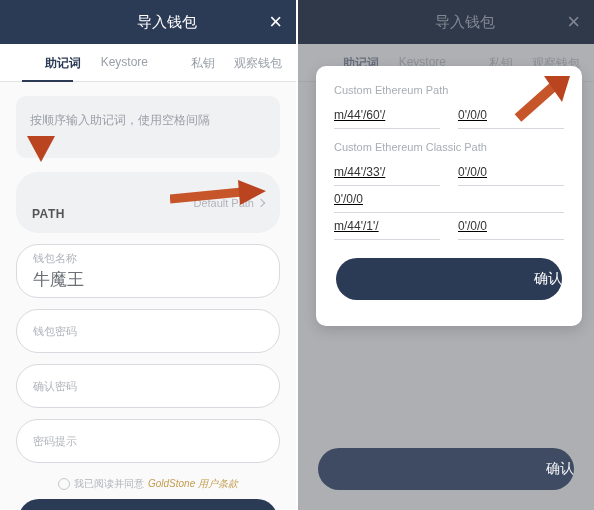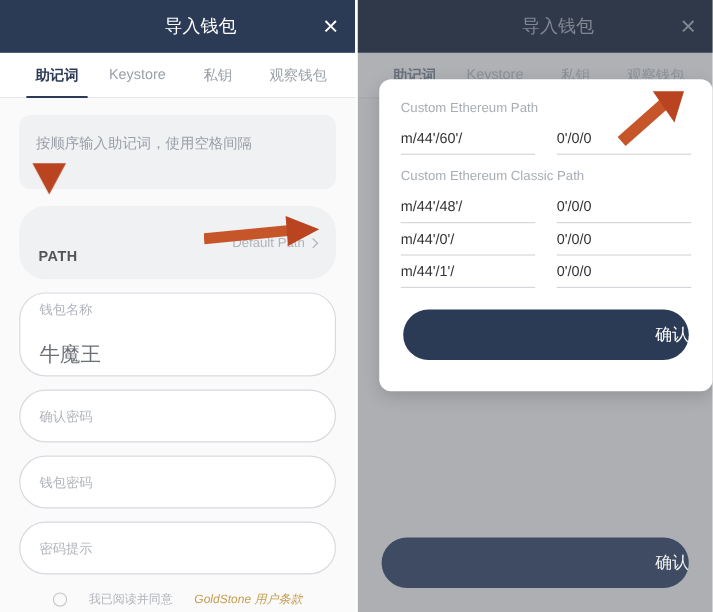--- a/index.html
+++ b/index.html
@@ -42,21 +42,21 @@
   }
   .tabs {
     display: flex;
     border-bottom: 1px solid #e2e2e2;
     padding: 0 14px;
     background: #fff;
   }
   .tabs.behind-modal { filter: blur(0px); opacity: 0.5; }
   .tab {
     flex: 1;
-    text-align: center;
+    text-align: right;
     padding: 11px 0 9px;
     font-size: 12px;
     color: #9aa0a8;
     cursor: pointer;
     position: relative;
   }
   .tab.active {
     color: #2b3a55;
     font-weight: 600;
   }
@@ -97,29 +97,28 @@
   .pill-input {
     margin-top: 11px;
     border: 1px solid #d7dadf;
     border-radius: 22px;
     min-height: 44px;
     padding: 6px 16px;
     display: flex;
     flex-direction: column;
     justify-content: center;
     background: #fff;
-    gap: 16px;
   }
   .pill-input .ph { font-size: 11px; color: #b0b4ba; }
   .pill-input .val { font-size: 17px; color: #6b6f76; margin-top: 2px; }
   .terms {
     display: flex;
     align-items: center;
     justify-content: center;
-    gap: 18px;
+    gap: 4px;
     margin: 14px 0 8px;
     font-size: 10px;
     color: #b0b4ba;
   }
   .terms .link { color: #c49c50; font-style: italic; }
   .radio-ring {
     width: 12px; height: 12px;
     border: 1.5px solid #c6c9ce;
     border-radius: 50%;
   }
@@ -142,35 +141,36 @@
     padding-bottom: 6px;
   }
   
   .modal-back {
     position: absolute;
     inset: 0;
     background: rgba(30,35,45,0.35);
   }
   .modal {
     position: absolute;
-    left: 18px; right: 0; top: 66px;
+    left: 18px; right: 12px; top: 66px;
     background: #fff;
     border-radius: 10px;
     padding: 18px 18px 16px;
     box-shadow: 0 4px 14px rgba(0,0,0,0.15);
   }
   .group-label {
     font-size: 11px;
     color: #a8adb5;
     margin: 12px 0 6px;
   }
   .group-label:first-child { margin-top: 0; }
   .path-pair {
     display: flex;
     gap: 18px;
+    text-decoration: underline;
   }
   .path-pair .cell {
     flex: 1;
     border-bottom: 1px solid #d4d7db;
     padding: 6px 0;
     font-size: 12px;
     color: #333;
   }
   .modal .big-btn { margin-top: 18px; }
   .dim-footer {
@@ -212,24 +212,24 @@
         <span>Default Path</span>
         <span class="chev"></span>
       </span>
     </div>
 
     <div class="pill-input">
       <span class="ph">钱包名称</span>
       <span class="val">牛魔王</span>
     </div>
     <div class="pill-input">
+      <span class="ph">钱包密码</span>
+    </div>
+    <div class="pill-input">
       <span class="ph">确认密码</span>
-    </div>
-    <div class="pill-input">
-      <span class="ph">钱包密码</span>
     </div>
     <div class="pill-input">
       <span class="ph">密码提示</span>
     </div>
 
     <div class="terms">
       <span class="radio-ring"></span>
       <span>我已阅读并同意</span>
       <span class="link">GoldStone 用户条款</span>
     </div>
@@ -272,26 +272,25 @@
 
   <div class="modal">
     <div class="group-label">Custom Ethereum Path</div>
     <div class="path-pair">
       <div class="cell">m/44'/60'/</div>
       <div class="cell">0'/0/0</div>
     </div>
 
     <div class="group-label">Custom Ethereum Classic Path</div>
     <div class="path-pair">
-      <div class="cell">m/44'/48'/</div>
+      <div class="cell">m/44'/33'/</div>
       <div class="cell">0'/0/0</div>
     </div>
 
     <div class="path-pair">
-      <div class="cell">m/44'/0'/</div>
       <div class="cell">0'/0/0</div>
     </div>
 
     <div class="path-pair">
       <div class="cell">m/44'/1'/</div>
       <div class="cell">0'/0/0</div>
     </div>
 
     <div class="big-btn">
       <span>确认</span>

